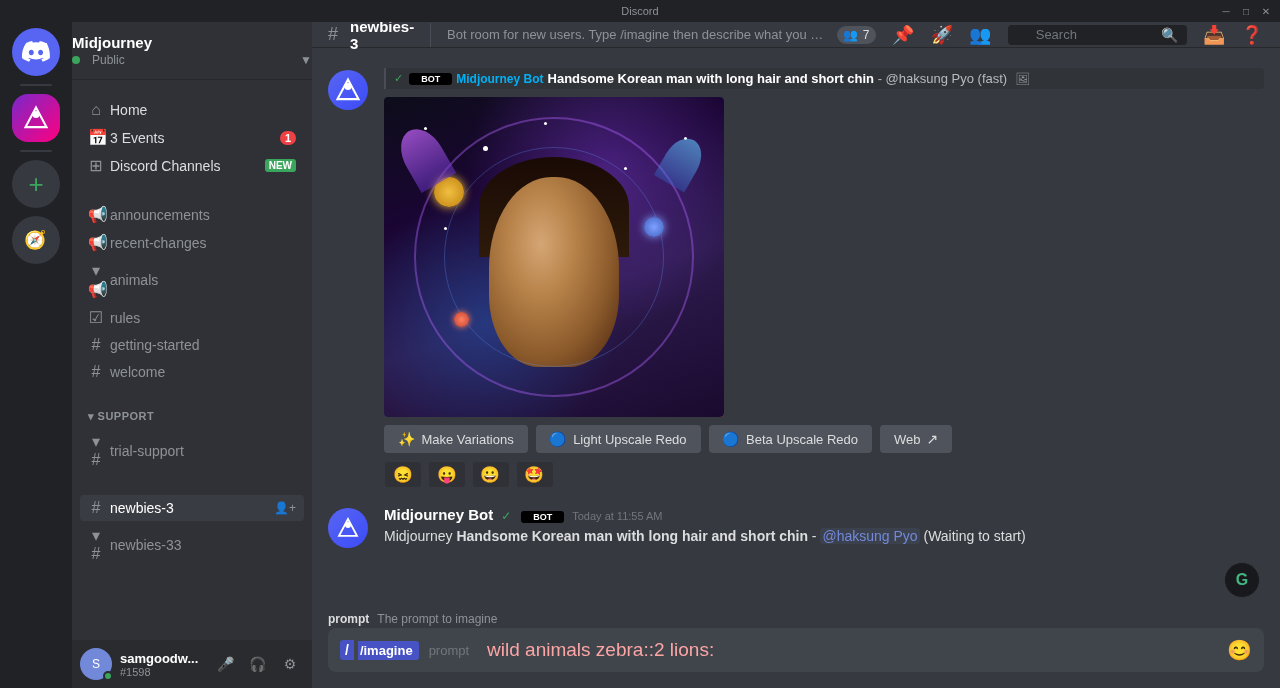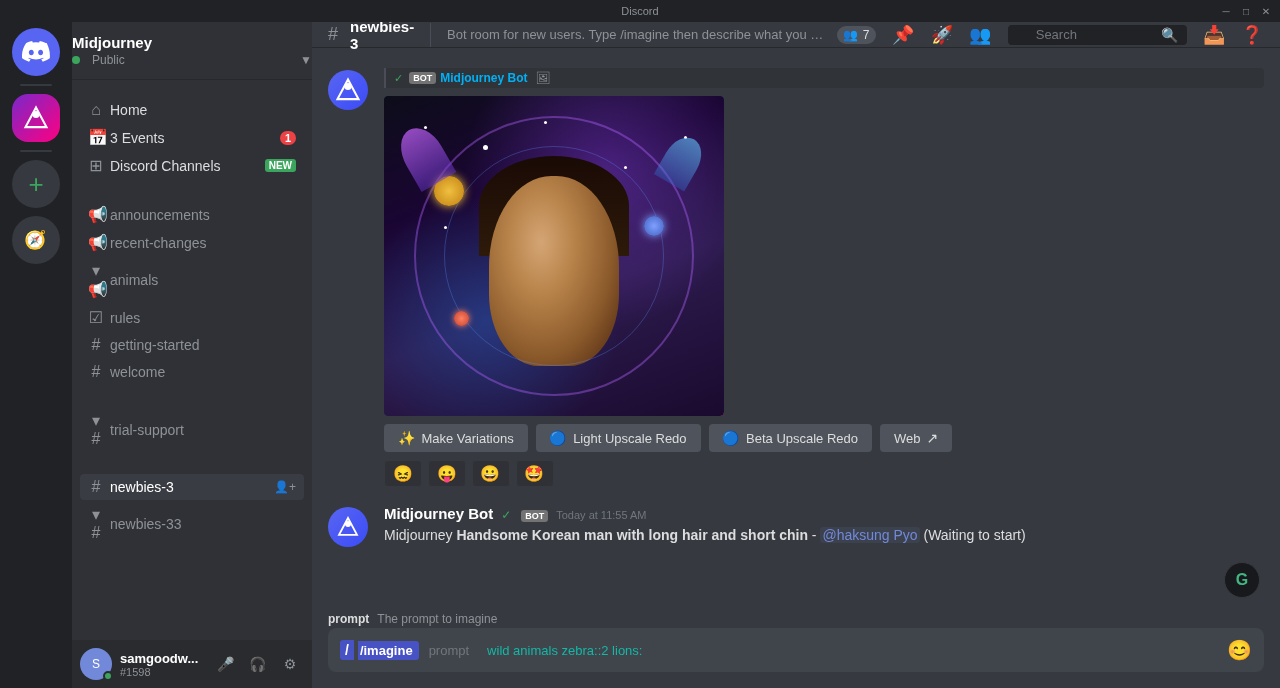--- a/index.html
+++ b/index.html
@@ -69,21 +69,21 @@
     .messages-area::-webkit-scrollbar { width: 8px; }
     .messages-area::-webkit-scrollbar-track { background: #2e3338; }
     .messages-area::-webkit-scrollbar-thumb { background: #1e2124; border-radius: 4px; }
 
     .message { display: flex; gap: 16px; padding: 4px 0; }
     .message-avatar { width: 40px; height: 40px; border-radius: 50%; flex-shrink: 0; margin-top: 2px; overflow: hidden; display: flex; align-items: center; justify-content: center; font-size: 14px; font-weight: 700; color: white; }
     .message-content { flex: 1; }
     .message-header { display: flex; align-items: baseline; gap: 8px; margin-bottom: 4px; }
     .message-author { font-weight: 600; color: #00b0f4; font-size: 15px; }
     .message-author.bot { color: #fff; }
-    .bot-badge { background: #737373; color: white; font-size: 9px; border-radius: 3px; padding: 1px 4px; font-weight: 700; margin-left: 2px; }
+    .bot-badge { background: #000000; color: white; font-size: 9px; border-radius: 3px; padding: 1px 12px; font-weight: 700; margin-left: 2px; }
     .message-time { font-size: 11px; color: #72767d; }
     .message-text { color: #dcddde; line-height: 1.4; }
     .message-text .mention { color: #7289da; background: rgba(114,137,218,0.1); border-radius: 3px; padding: 0 2px; }
 
     
     .message-image { max-width: 340px; border-radius: 4px; overflow: hidden; margin-top: 8px; }
     .message-image-placeholder { width: 340px; height: 320px; background: linear-gradient(135deg, #1a1a2e 0%, #16213e 25%, #0f3460 50%, #533483 75%, #e94560 100%); border-radius: 4px; display: flex; align-items: center; justify-content: center; position: relative; overflow: hidden; }
 
     
     .action-buttons { display: flex; gap: 8px; margin-top: 8px; flex-wrap: wrap; }
@@ -97,21 +97,21 @@
     .prompt-hint { padding: 4px 16px 2px; color: #8e9297; font-size: 12px; display: flex; gap: 8px; }
     .prompt-hint strong { color: #dcddde; }
     .prompt-hint-text { color: #8e9297; }
 
     
     .message-input-area { padding: 0 16px 16px; flex-shrink: 0; }
     .message-input-box { background: #40444b; border-radius: 8px; display: flex; align-items: center; padding: 0 12px; gap: 12px; min-height: 44px; }
     .input-command { display: flex; align-items: center; gap: 4px; color: #8e9297; flex-shrink: 0; }
     .input-cmd-name { color: #7289da; font-weight: 600; font-size: 14px; }
     .input-param { color: #72767d; font-size: 13px; margin-right: 4px; }
-    .input-text { flex: 1; background: transparent; border: none; outline: none; color: #14b8a6; font-size: 13px; }
+    .input-text { flex: 1; background: transparent; border: none; outline: none; color: #fca5a5; font-size: 19px; }
     .input-text::placeholder { color: #72767d; }
     .input-emoji-btn { color: #8e9297; cursor: pointer; font-size: 20px; }
 
     
     .scroll-to-bottom { position: absolute; right: 20px; bottom: 80px; width: 36px; height: 36px; background: #18191c; border-radius: 50%; display: flex; align-items: center; justify-content: center; cursor: pointer; color: #8e9297; font-size: 16px; border: 1px solid #36393f; }
     .chat-container { flex: 1; display: flex; flex-direction: column; position: relative; overflow: hidden; }
 
     .message-inline-header { display: flex; align-items: center; gap: 4px; }
     .message-inline-text { font-size: 13px; color: #b9bbbe; }
     .message-inline-text strong { color: #fff; font-weight: 600; }
@@ -194,20 +194,21 @@
       <span class="channel-prefix">#</span>
       <span class="channel-name">getting-started</span>
     </div>
     <div class="channel-item">
       <span class="channel-prefix">#</span>
       <span class="channel-name">welcome</span>
     </div>
   </div>
 
   <div class="channel-section">
+    <div class="channel-category">▾ SUPPORT</div>
     <div class="channel-item">
       <span class="channel-prefix">▾ #</span>
       <span class="channel-name">trial-support</span>
     </div>
   </div>
 
   <div class="channel-section">
     <div class="channel-item active">
       <span class="channel-prefix">#</span>
       <span class="channel-name">newbies-3</span>
@@ -271,20 +272,25 @@
               <path d="M20 5 L35 33 H5 Z" fill="none" stroke="white" stroke-width="3"></path>
               <circle cx="20" cy="15" r="5" fill="white"></circle>
             </svg>
         </div>
         <div class="message-content">
 
           <div class="message-inline-header" style="margin-bottom: 6px; font-size: 12px; color: #8e9297; background: rgba(0,0,0,0.1); border-left: 2px solid #4a4d57; padding: 3px 8px; border-radius: 0 4px 4px 0;">
             <span style="color: #3ba55d; font-size: 11px;">✓</span>
             <span class="bot-badge">BOT</span>
             <span style="color: #00b0f4; font-weight: 600; font-size: 12px;">Midjourney Bot</span>
+            <span class="message-inline-text">
+              <strong>Handsome Korean man with long hair and short chin</strong>
+              - <span class="mention">@haksung Pyo</span>
+              <span>(fast)</span>
+            </span>
             <span style="margin-left: 4px;">🖼</span>
           </div>
 
           <div class="message-image">
             <div class="message-image-placeholder">
 
               <div style="position: absolute; width: 100%; height: 100%; background: linear-gradient(160deg, #0d0d1a 0%, #1a0533 30%, #2d1b4e 60%, #1a0a2e 100%);"></div>
               <div style="position: absolute; width: 100%; height: 100%; background: radial-gradient(ellipse at 65% 25%, rgba(120,60,200,0.5) 0%, transparent 45%), radial-gradient(ellipse at 30% 70%, rgba(30,100,200,0.4) 0%, transparent 40%);"></div>
 
               <div style="position: absolute; width: 130px; height: 190px; background: radial-gradient(ellipse at 40% 35%, #d4a574 0%, #b8834a 30%, #8b5a2b 65%, #5c3317 90%); border-radius: 48% 48% 38% 38%; top: 80px; left: 50%; transform: translateX(-50%); z-index: 2;"></div>

